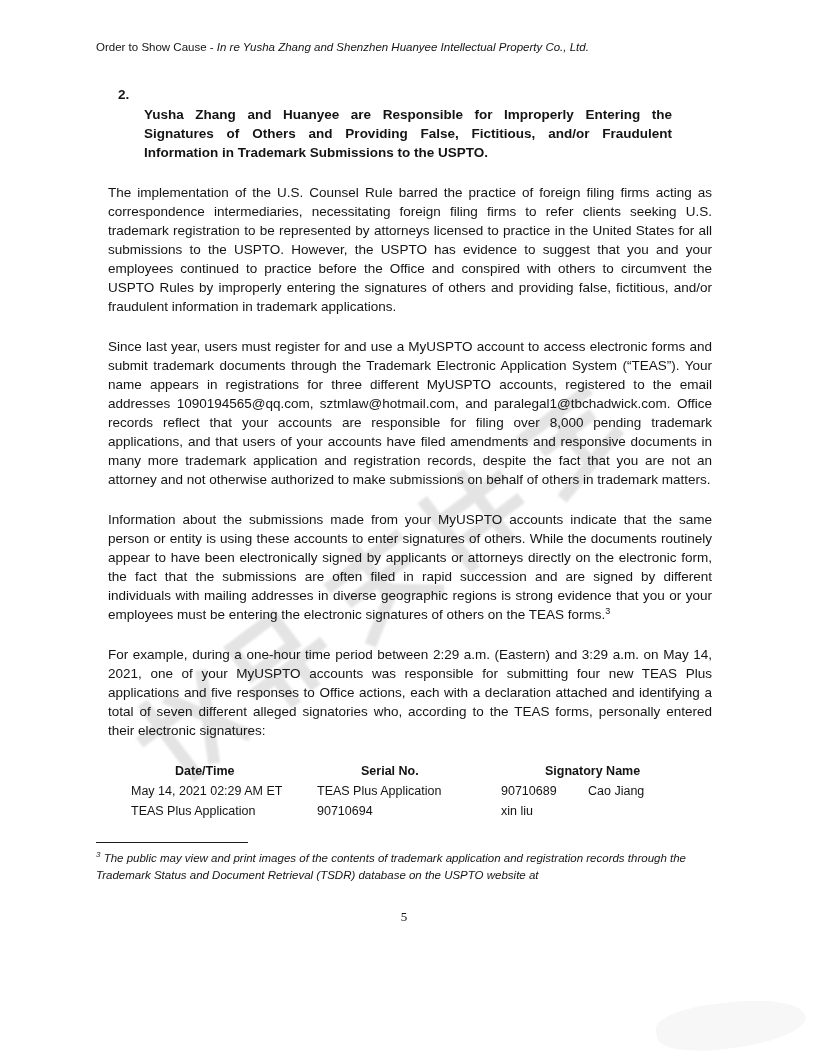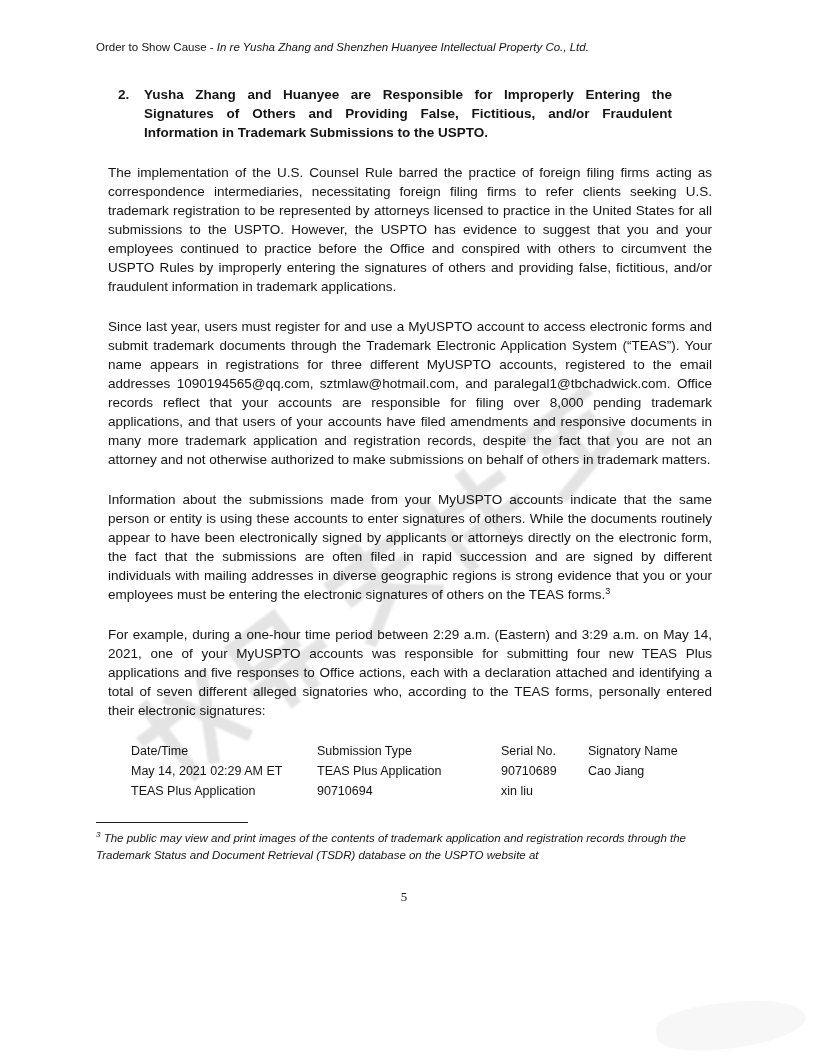--- a/index.html
+++ b/index.html
@@ -36,21 +36,21 @@
   
   .section-heading {
     display: flex;
     margin-left: 22px;
     margin-bottom: 21px;
     font-weight: bold;
     font-size: 13.5px;
     line-height: 19px;
   }
   .section-heading .num { flex: none; width: 26px; }
-  .section-heading .title { width: 528px; text-align: justify; }
+  .section-heading .title { width: 528px; text-align: justify; margin-top: 20px; }
   
   p.body-para {
     margin: 0 0 21px 12px;
     font-size: 13.5px;
     line-height: 19px;
     text-align: justify;
   }
   sup.fn-ref {
     font-size: 9px;
     line-height: 0;
@@ -59,21 +59,21 @@
   
   .submissions-table {
     margin: 0 0 0 35px;
     font-size: 12.5px;
     line-height: 20px;
   }
   .trow {
     display: grid;
     grid-template-columns: 186px 184px 87px auto;
   }
-  .trow.thead { font-weight: normal; }
+  .trow.thead { font-weight: bold; margin-left: 44px; }
   .tcell { white-space: nowrap; }
   
   .footnote-block { margin-top: 21px; }
   .footnote-rule {
     width: 152px;
     height: 0;
     border-top: 1.6px solid #1c1c1c;
     margin-bottom: 7px;
   }
   .footnote-text {
@@ -178,21 +178,20 @@
 
     <p class="body-para">Since last year, users must register for and use a MyUSPTO account to access electronic forms and submit trademark documents through the Trademark Electronic Application System (“TEAS”). Your name appears in registrations for three different MyUSPTO accounts, registered to the email addresses 1090194565@qq.com, sztmlaw@hotmail.com, and paralegal1@tbchadwick.com. Office records reflect that your accounts are responsible for filing over 8,000 pending trademark applications, and that users of your accounts have filed amendments and responsive documents in many more trademark application and registration records, despite the fact that you are not an attorney and not otherwise authorized to make submissions on behalf of others in trademark matters.</p>
 
     <p class="body-para"><span>Information about the submissions made from your MyUSPTO accounts indicate that the same person or entity is using these accounts to enter signatures of others. While the documents routinely appear to have been electronically signed by applicants or attorneys directly on the electronic form, the fact that the submissions are often filed in rapid succession and are signed by different individuals with mailing addresses in diverse geographic regions is strong evidence that you or your employees must be entering the electronic signatures of others on the TEAS forms.</span><sup class="fn-ref">3</sup></p>
 
     <p class="body-para">For example, during a one-hour time period between 2:29 a.m. (Eastern) and 3:29 a.m. on May 14, 2021, one of your MyUSPTO accounts was responsible for submitting four new TEAS Plus applications and five responses to Office actions, each with a declaration attached and identifying a total of seven different alleged signatories who, according to the TEAS forms, personally entered their electronic signatures:</p>
 
     <div class="submissions-table">
       <div class="trow thead">
         <span class="tcell">Date/Time</span>
-        <span class="tcell">Submission Type</span>
         <span class="tcell">Serial No.</span>
         <span class="tcell">Signatory Name</span>
       </div>
       <div class="trow">
         <span class="tcell">May 14, 2021 02:29 AM ET</span>
         <span class="tcell">TEAS Plus Application</span>
         <span class="tcell">90710689</span>
         <span class="tcell">Cao Jiang</span>
       </div>
       <div class="trow">

